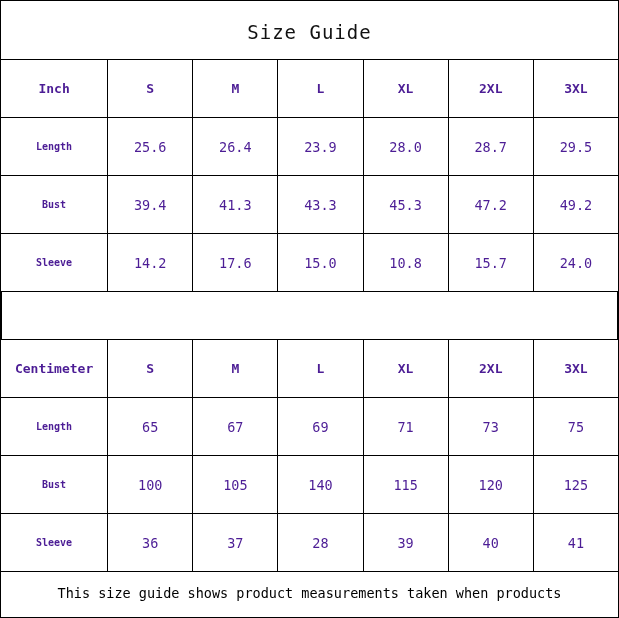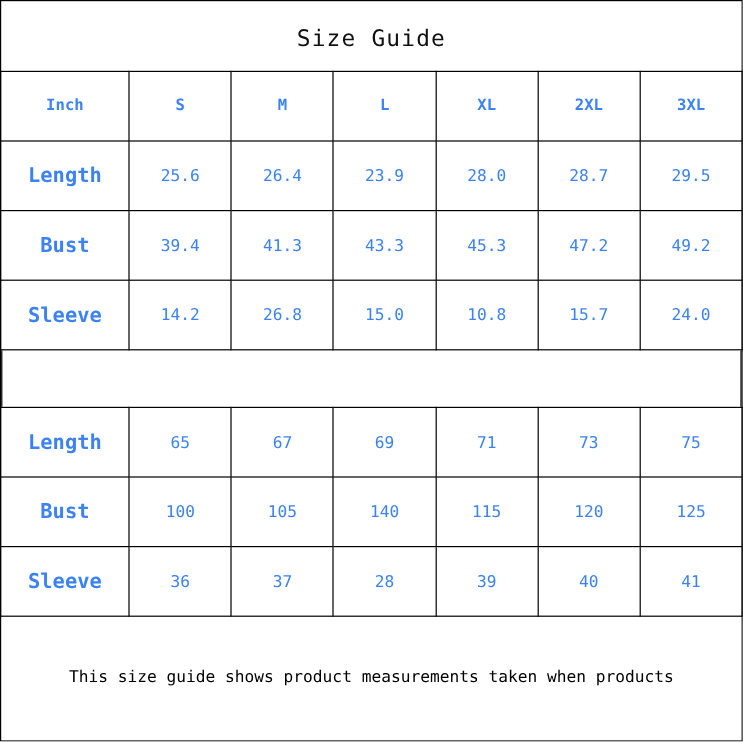--- a/index.html
+++ b/index.html
@@ -39,29 +39,29 @@
     border-collapse: collapse;
     table-layout: fixed;
   }
   table.size-table td {
     border: 1px solid #000000;
     height: 55px;
     text-align: center;
     vertical-align: middle;
     font-size: 13.5px;
     font-family: "DejaVu Sans Mono", monospace;
-    color: #3b82f6;
+    color: #4c1d95;
   }
   table.size-table td.headcell {
     font-weight: bold;
     font-size: 13px;
   }
   table.size-table td.rowhead {
     font-weight: bold;
-    font-size: 17px;
+    font-size: 10px;
   }
   table.size-table td.unitcell {
     font-weight: bold;
     font-size: 13px;
   }
   
   table.size-table col.first { width: 107px; }
   table.size-table col.rest  { width: 85px; }
 
   .gap {
@@ -134,21 +134,21 @@
           <td>39.4</td>
           <td>41.3</td>
           <td>43.3</td>
           <td>45.3</td>
           <td>47.2</td>
           <td>49.2</td>
         </tr>
         <tr>
           <td class="rowhead">Sleeve</td>
           <td>14.2</td>
-          <td>26.8</td>
+          <td>17.6</td>
           <td>15.0</td>
           <td>10.8</td>
           <td>15.7</td>
           <td>24.0</td>
         </tr>
       </tbody>
     </table>
   </div>
 
   <div class="gap"></div>
@@ -158,20 +158,29 @@
       <colgroup>
         <col class="first">
           <col class="rest">
           <col class="rest">
           <col class="rest">
           <col class="rest">
           <col class="rest">
           <col class="rest">
       </colgroup>
       <tbody>
+        <tr>
+          <td class="unitcell">Centimeter</td>
+          <td class="headcell">S</td>
+          <td class="headcell">M</td>
+          <td class="headcell">L</td>
+          <td class="headcell">XL</td>
+          <td class="headcell">2XL</td>
+          <td class="headcell">3XL</td>
+        </tr>
         <tr>
           <td class="rowhead">Length</td>
           <td>65</td>
           <td>67</td>
           <td>69</td>
           <td>71</td>
           <td>73</td>
           <td>75</td>
         </tr>
         <tr>

